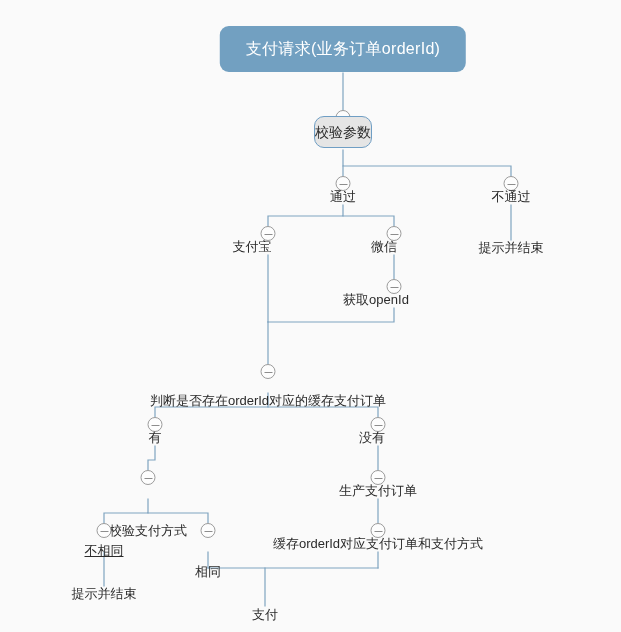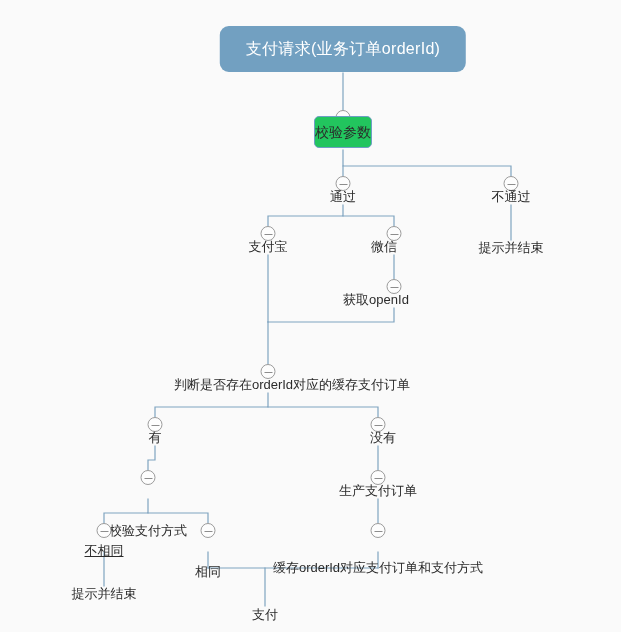--- a/index.html
+++ b/index.html
@@ -40,23 +40,23 @@
   .node.root {
     background: #72a0c1;
     color: #ffffff;
     font-size: 16px;
     line-height: 20px;
     border-radius: 9px;
     padding: 13px 26px;
     letter-spacing: 0.3px;
   }
   .node.boxed {
-    background: #22c55e;
+    background: #e5e5e5;
     border: 1px solid #6f9ec4;
-    border-radius: 5px;
+    border-radius: 10px;
     padding: 6px 0;
     font-size: 14px;
     line-height: 18px;
     color: #2b2b2b;
   }
   
   .toggle {
     position: absolute;
     width: 15px;
     height: 15px;
@@ -111,38 +111,38 @@
   <div id="node-layer">
       <div class="node root" style="left: 343px; top: 26px;">支付请求(业务订单orderId)</div>
       <div class="toggle" style="left: 343px; top: 110px;"></div>
       <div class="node boxed" style="left: 343px; top: 116px;">校验参数</div>
       <div class="toggle" style="left: 343px; top: 176px;"></div>
       <div class="node plain" style="left: 343px; top: 188px;">通过</div>
       <div class="toggle" style="left: 511px; top: 176px;"></div>
       <div class="node plain" style="left: 511px; top: 188px;">不通过</div>
       <div class="node plain" style="left: 511px; top: 239px;">提示并结束</div>
       <div class="toggle" style="left: 268px; top: 226px;"></div>
-      <div class="node plain" style="left: 268px; top: 238px;">支付宝</div>
+      <div class="node plain" style="left: 252px; top: 238px;">支付宝</div>
       <div class="toggle" style="left: 394px; top: 226px;"></div>
       <div class="node plain" style="left: 384px; top: 238px;">微信</div>
       <div class="toggle" style="left: 394px; top: 279px;"></div>
       <div class="node plain" style="left: 376px; top: 291px;">获取openId</div>
       <div class="toggle" style="left: 268px; top: 364px;"></div>
-      <div class="node plain" style="left: 268px; top: 376px; margin-left: 24px;">判断是否存在orderId对应的缓存支付订单</div>
+      <div class="node plain" style="left: 268px; top: 392px;">判断是否存在orderId对应的缓存支付订单</div>
       <div class="toggle" style="left: 155px; top: 417px;"></div>
       <div class="node plain" style="left: 155px; top: 429px;">有</div>
       <div class="toggle" style="left: 378px; top: 417px;"></div>
-      <div class="node plain" style="left: 383px; top: 429px;">没有</div>
+      <div class="node plain" style="left: 372px; top: 429px;">没有</div>
       <div class="toggle" style="left: 148px; top: 470px;"></div>
       <div class="node plain" style="left: 148px; top: 482px; margin-top: 40px;">校验支付方式</div>
       <div class="toggle" style="left: 378px; top: 470px;"></div>
       <div class="node plain" style="left: 378px; top: 482px;">生产支付订单</div>
       <div class="toggle" style="left: 104px; top: 523px;"></div>
       <div class="node plain" style="left: 104px; top: 542px; text-decoration: underline;">不相同</div>
       <div class="toggle" style="left: 208px; top: 523px;"></div>
       <div class="node plain" style="left: 208px; top: 535px; margin-top: 28px;">相同</div>
       <div class="toggle" style="left: 378px; top: 523px;"></div>
-      <div class="node plain" style="left: 378px; top: 535px; margin-top: 24px;">缓存orderId对应支付订单和支付方式</div>
+      <div class="node plain" style="left: 378px; top: 535px;">缓存orderId对应支付订单和支付方式</div>
       <div class="node plain" style="left: 104px; top: 585px;">提示并结束</div>
       <div class="node plain" style="left: 265px; top: 606px;">支付</div>
     </div>
 
 </div>
 
 </body></html>

